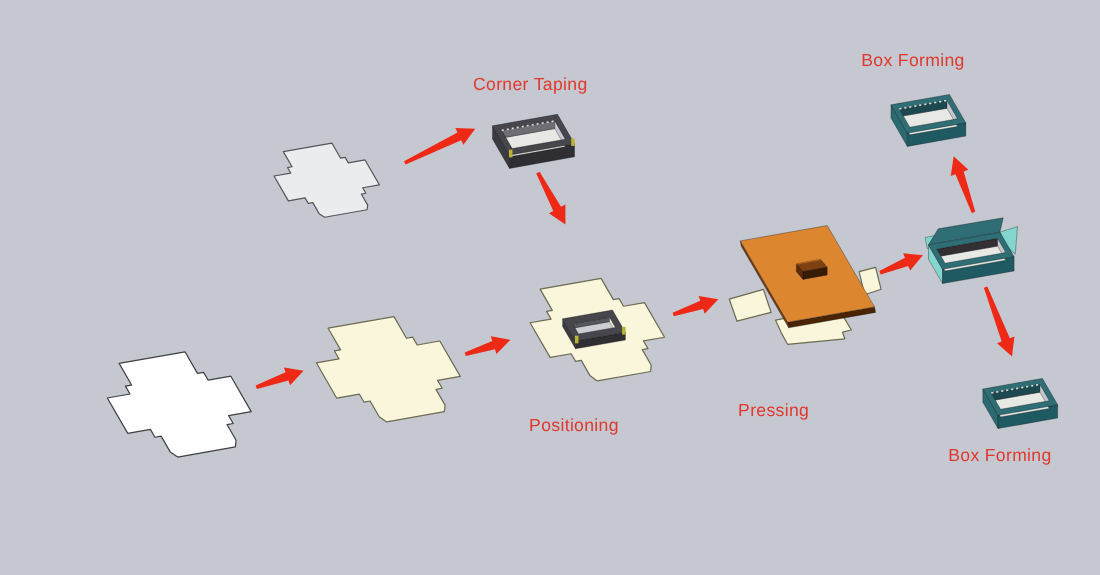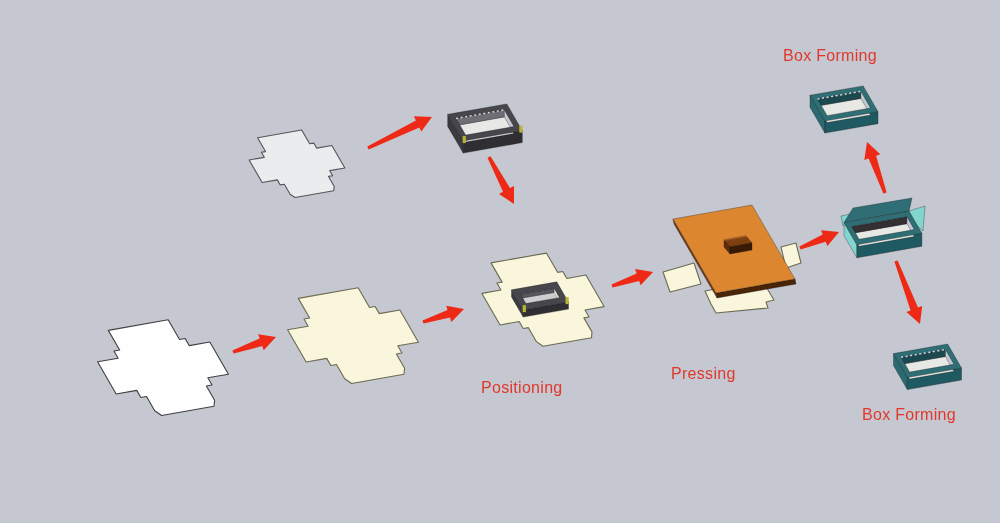--- a/index.html
+++ b/index.html
@@ -109,17 +109,18 @@
     <polygon class="arrow" points="368.7,149.5 419.3,127.6 421.3,131.6 432.0,117.0 413.9,116.3 415.9,120.4 367.3,146.5"></polygon>
     <polygon class="arrow" points="487.5,157.8 503.0,191.8 499.0,193.9 514.0,204.0 514.0,185.9 510.0,188.0 490.5,156.2"></polygon>
     <polygon class="arrow" points="233.6,353.6 262.2,346.0 263.7,350.3 276.0,337.0 258.1,334.2 259.6,338.5 232.4,350.4"></polygon>
     <polygon class="arrow" points="423.5,323.6 450.0,317.6 451.3,321.9 464.0,309.0 446.2,305.7 447.5,310.0 422.5,320.4"></polygon>
     <polygon class="arrow" points="612.5,287.6 639.2,281.0 640.6,285.2 653.0,272.0 635.1,269.1 636.6,273.4 611.5,284.4"></polygon>
     <polygon class="arrow" points="800.6,249.6 825.7,241.8 827.4,245.9 839.0,232.0 821.0,230.2 822.7,234.4 799.4,246.4"></polygon>
     <polygon class="arrow" points="886.6,192.4 876.1,155.8 880.3,154.3 867.0,142.0 864.3,159.9 868.6,158.4 883.4,193.6"></polygon>
     <polygon class="arrow" points="894.4,261.6 910.6,310.5 906.4,312.1 920.0,324.0 922.2,306.0 918.0,307.6 897.6,260.4"></polygon>
   </svg>
 
+  <div class="label" style="left:430px;top:69px">Corner Taping</div>
   <div class="label" style="left:783px;top:47px">Box Forming</div>
   <div class="label" style="left:862px;top:406px">Box Forming</div>
   <div class="label" style="left:481px;top:379px">Positioning</div>
   <div class="label" style="left:671px;top:365px">Pressing</div>
 </div>
 
 </body></html>

